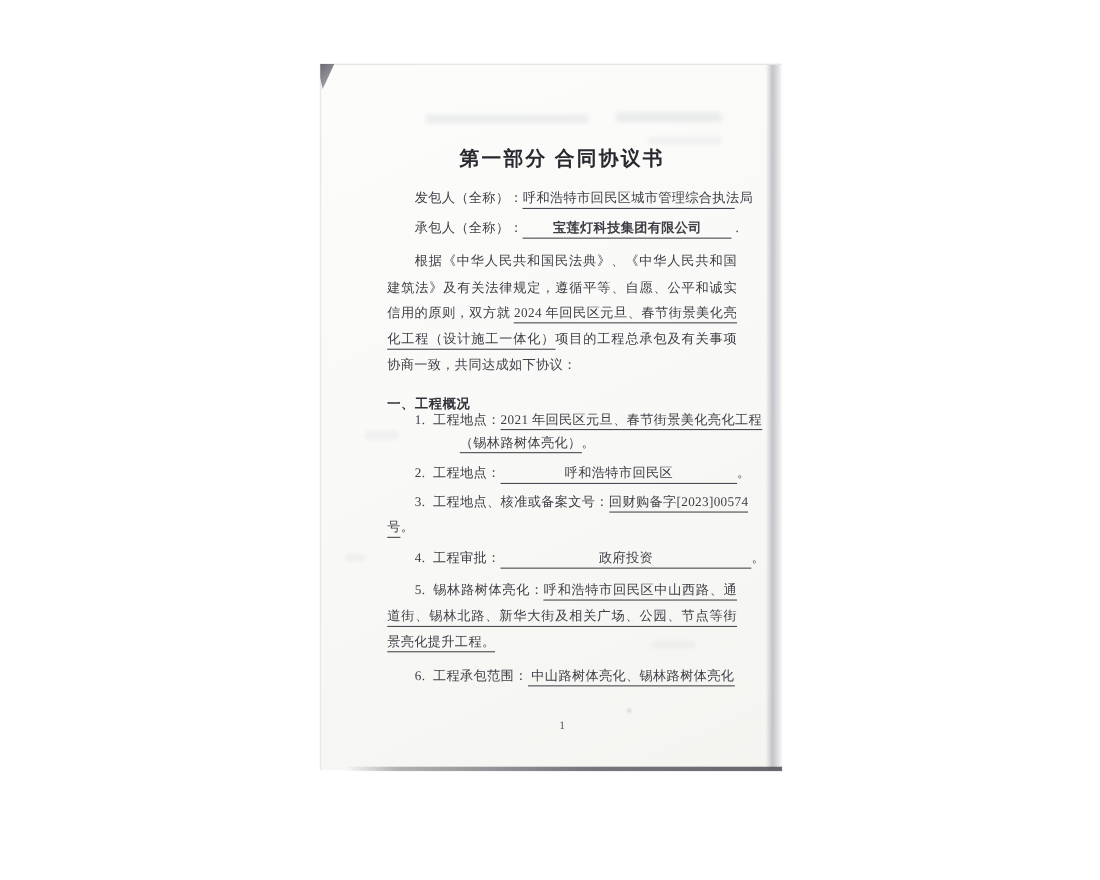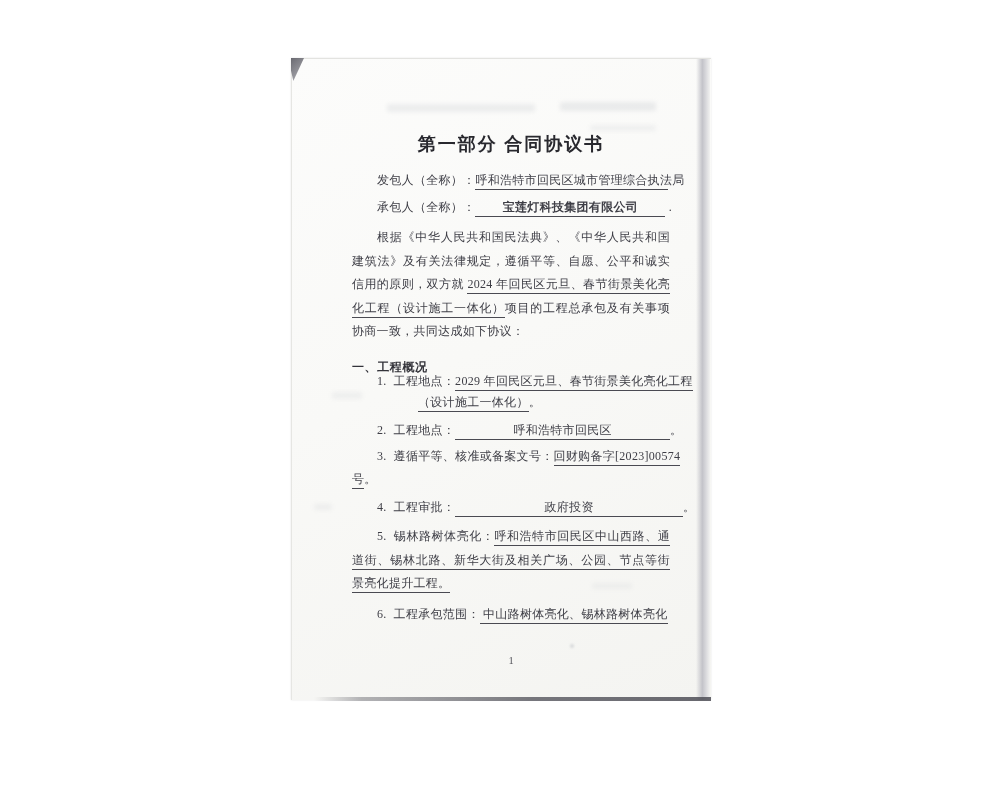--- a/index.html
+++ b/index.html
@@ -91,32 +91,32 @@
     <span>承包人（全称）：</span><span class="ubox w190">宝莲灯科技集团有限公司</span> <span>.</span>
   </div>
 
   <div class="line justify" style="top:167px">
     <span>根据《中华人民共和国民法典》、《中华人民共和国建筑法》及有关法律规定，遵循平等、自愿、公平和诚实信用的原则，双方就 </span><span class="u">2024 年回民区元旦、春节街景美化亮化工程（设计施工一体化）</span><span>项目的工程总承包及有关事项协商一致，共同达成如下协议：</span>
   </div>
 
   <div class="line heading" style="top:297px">一、工程概况</div>
 
   <div class="line indent nowrap" style="top:311px">
-    <span class="num">1.</span><span>工程地点：</span><span class="u">2029 年回民区元旦、春节街景美化亮化工程</span>
+    <span class="num">1.</span><span>工程地点：</span><span class="u">2021 年回民区元旦、春节街景美化亮化工程</span>
   </div>
   <div class="line nowrap" style="top:332px;left:126px;width:auto">
-    <span class="u">（设计施工一体化）</span><span>。</span>
+    <span class="u">（锡林路树体亮化）</span><span>。</span>
   </div>
 
   <div class="line indent nowrap" style="top:360px">
     <span class="num">2.</span><span>工程地点：</span><span class="ubox w215">呼和浩特市回民区</span><span>。</span>
   </div>
 
   <div class="line indent nowrap" style="top:386px">
-    <span class="num">3.</span><span>遵循平等、核准或备案文号：</span><span class="u">回财购备字[2023]00574</span>
+    <span class="num">3.</span><span>工程地点、核准或备案文号：</span><span class="u">回财购备字[2023]00574</span>
   </div>
   <div class="line nowrap" style="top:409px">
     <span class="u">号</span><span>。</span>
   </div>
 
   <div class="line indent nowrap" style="top:437px">
     <span class="num">4.</span><span>工程审批：</span><span class="ubox w228">政府投资</span><span>。</span>
   </div>
 
   <div class="line justify" style="top:466px">

